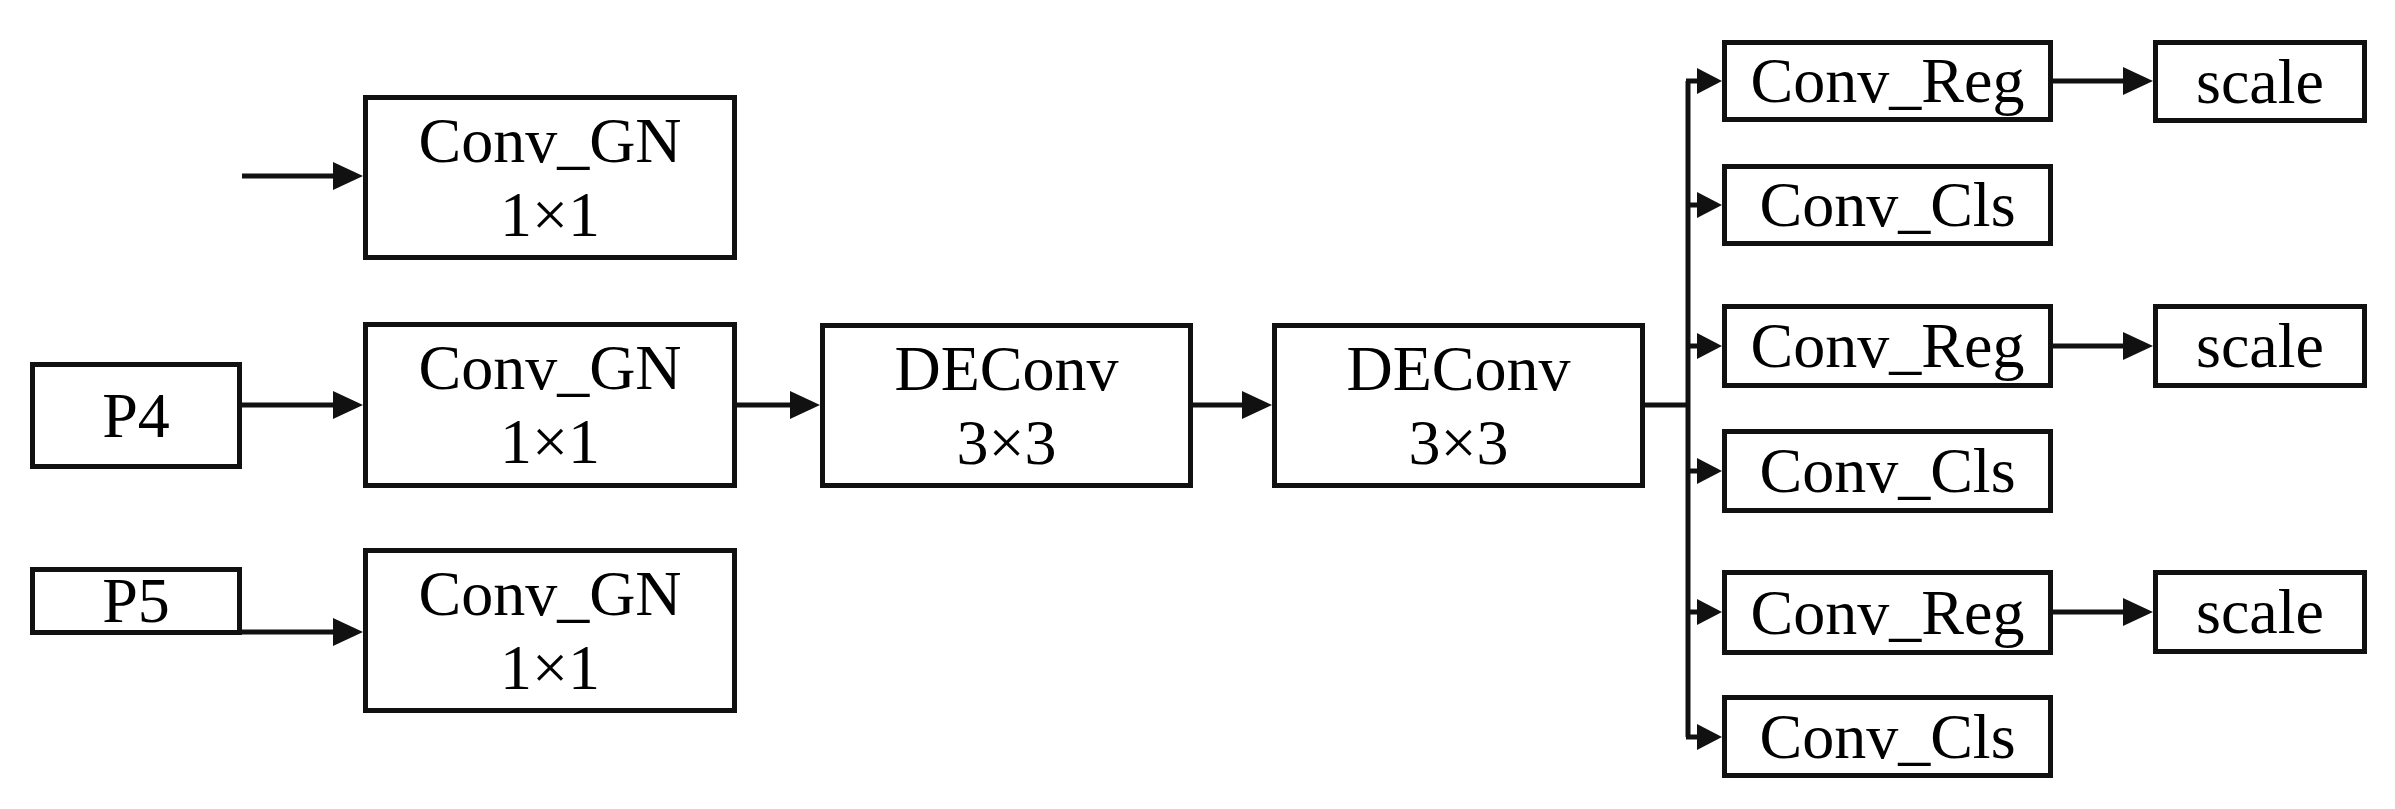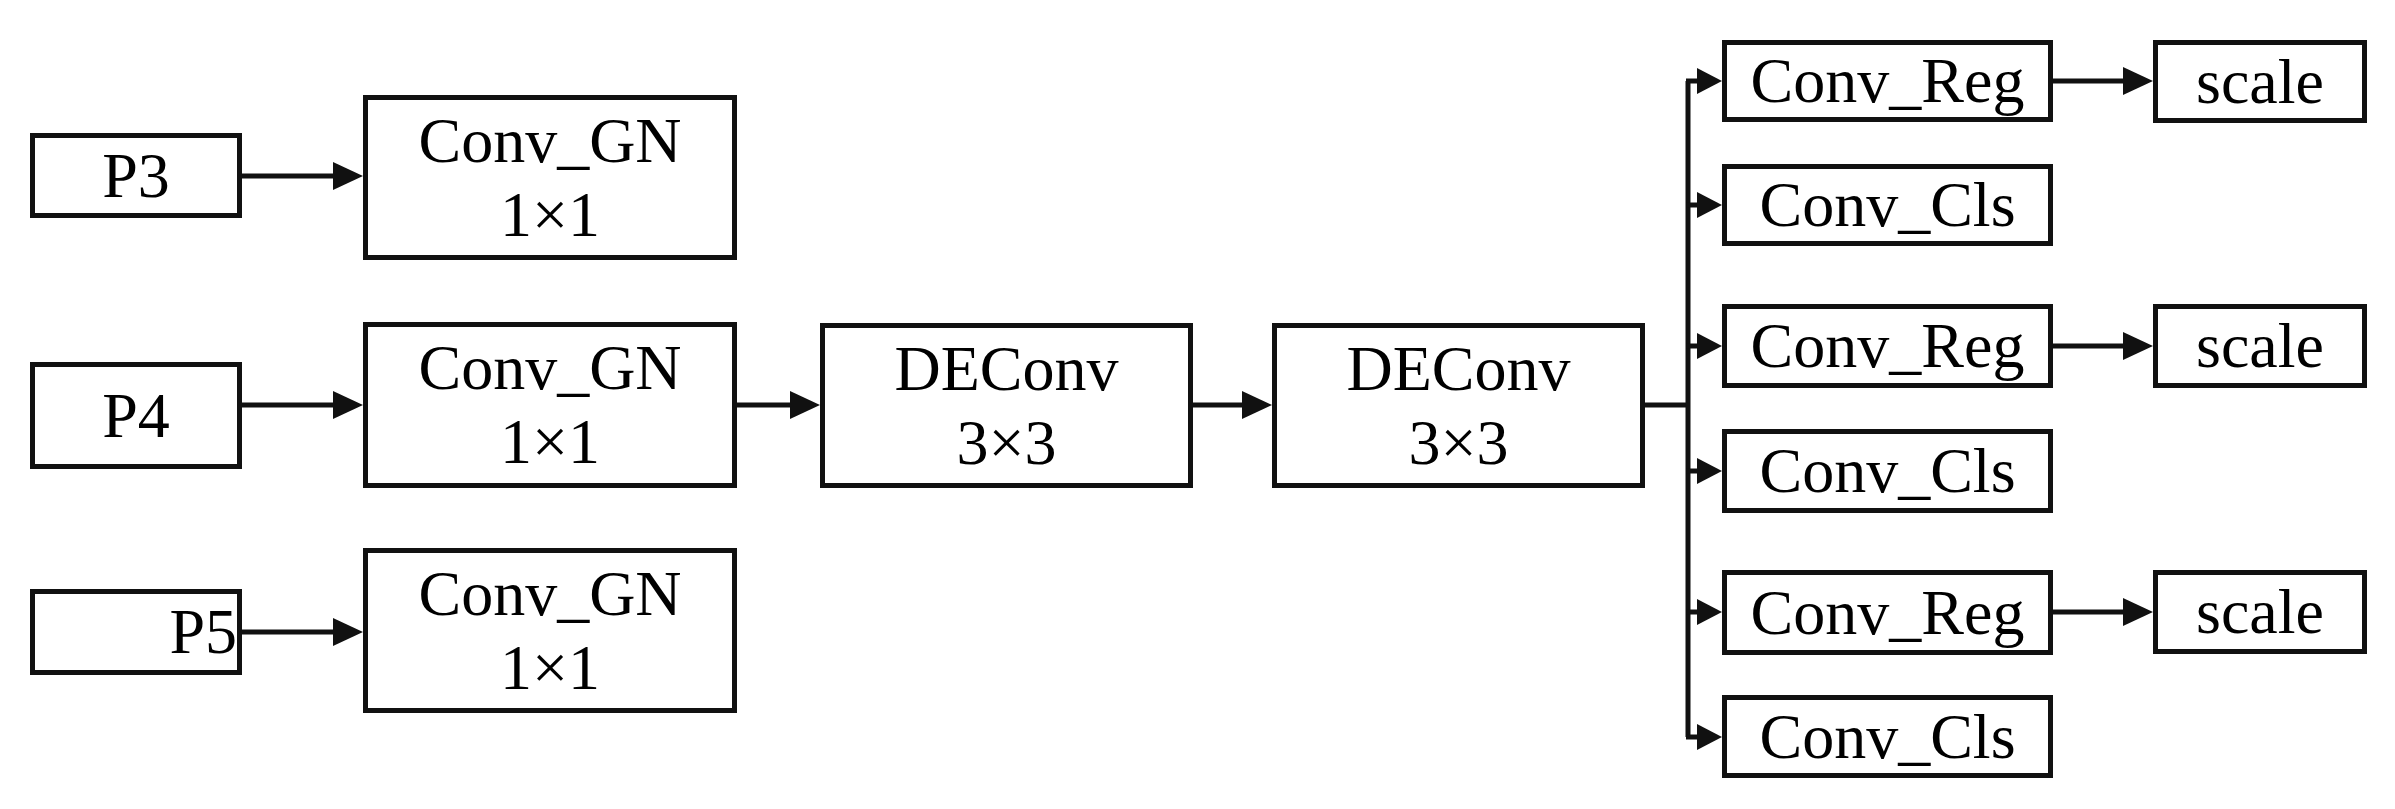--- a/index.html
+++ b/index.html
@@ -108,27 +108,24 @@
     <g>
       <line x1="2053" y1="346" x2="2126" y2="346"></line>
       <polygon points="2153,346 2123,332 2123,360"></polygon>
     </g>
     <g>
       <line x1="2053" y1="612" x2="2126" y2="612"></line>
       <polygon points="2153,612 2123,598 2123,626"></polygon>
     </g>
   </svg>
 
-  <div class="box" style="left:30px; top:133px; width:212px; height:85px;">
-    <div class="line">P3</div>
-  </div>
   <div class="box" style="left:30px; top:362px; width:212px; height:107px;">
     <div class="line">P4</div>
   </div>
-  <div class="box" style="left:30px; top:589px; width:212px; height:86px;align-items:flex-end;">
+  <div class="box" style="left:30px; top:567px; width:212px; height:68px;">
     <div class="line">P5</div>
   </div>
 
   <div class="box" style="left:363px; top:95px; width:374px; height:165px;">
     <div class="line">Conv_GN</div>
     <div class="line">1×1</div>
   </div>
   <div class="box" style="left:363px; top:322px; width:374px; height:166px;">
     <div class="line">Conv_GN</div>
     <div class="line">1×1</div>

